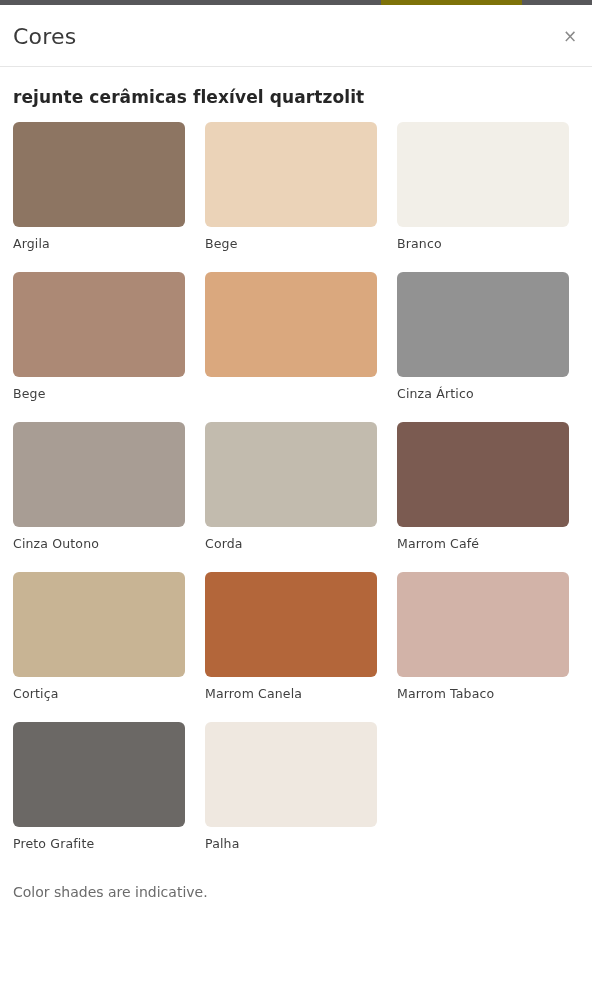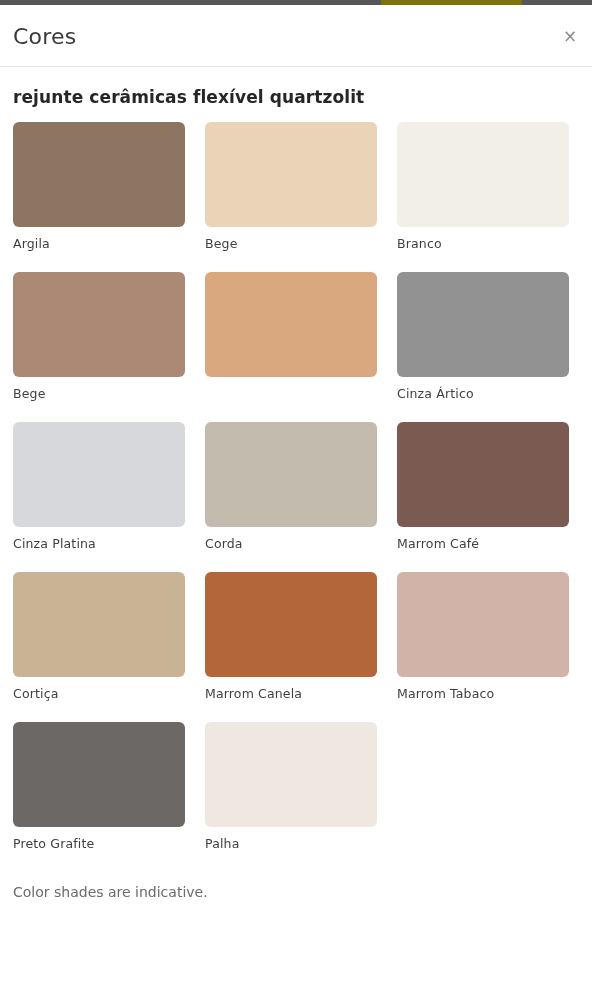--- a/index.html
+++ b/index.html
@@ -156,22 +156,22 @@
           <span class="swatch-label">Bege</span>
         </div>
         <div class="swatch-cell">
           <div class="swatch-chip" style="background: rgb(218, 168, 126);"></div>
         </div>
         <div class="swatch-cell">
           <div class="swatch-chip" style="background: rgb(146, 146, 146);"></div>
           <span class="swatch-label">Cinza Ártico</span>
         </div>
         <div class="swatch-cell">
-          <div class="swatch-chip" style="background: rgb(214, 216, 219);"></div>
-          <span class="swatch-label">Cinza Platina</span>
+          <div class="swatch-chip" style="background: rgb(168, 157, 148);"></div>
+          <span class="swatch-label">Cinza Outono</span>
         </div>
         <div class="swatch-cell">
           <div class="swatch-chip" style="background: rgb(194, 187, 174);"></div>
           <span class="swatch-label">Corda</span>
         </div>
         <div class="swatch-cell">
           <div class="swatch-chip" style="background: rgb(123, 91, 81);"></div>
           <span class="swatch-label">Marrom Café</span>
         </div>
         <div class="swatch-cell">

